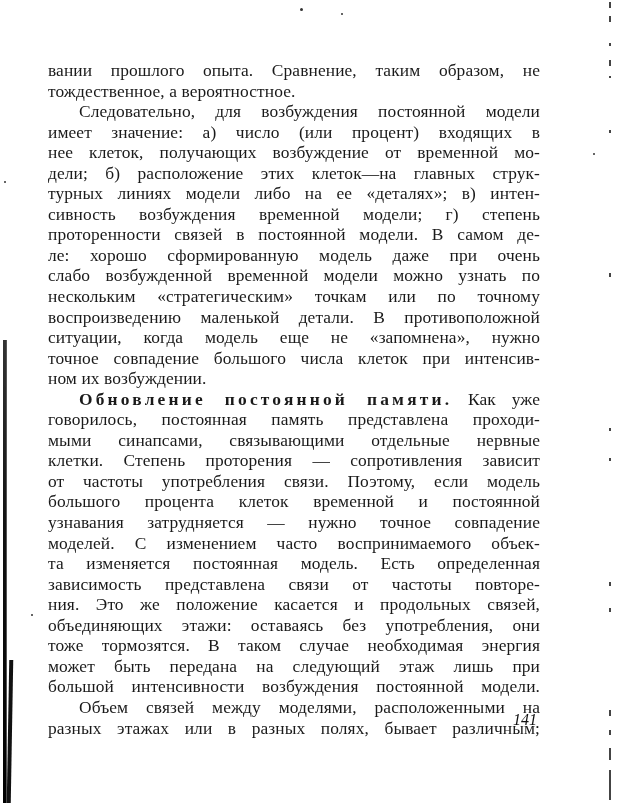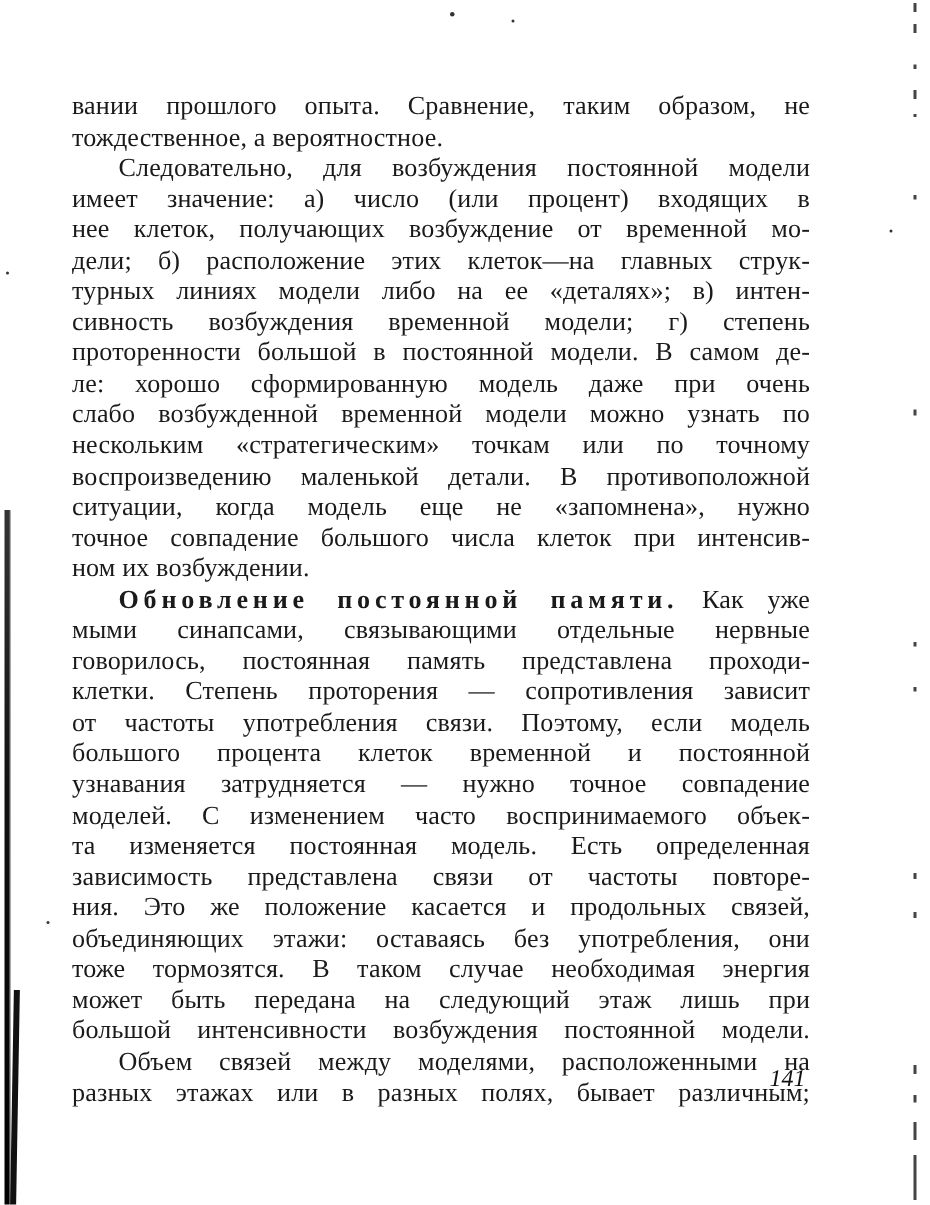--- a/index.html
+++ b/index.html
@@ -136,34 +136,34 @@
       <span class="line last">тождественное, а вероятностное.</span>
     </div>
 
     <div>
       <span class="line indent">Следовательно, для возбуждения постоянной модели</span>
       <span class="line">имеет значение: а) число (или процент) входящих в</span>
       <span class="line">нее клеток, получающих возбуждение от временной мо-</span>
       <span class="line">дели; б) расположение этих клеток—на главных струк-</span>
       <span class="line">турных линиях модели либо на ее «деталях»; в) интен-</span>
       <span class="line">сивность возбуждения временной модели; г) степень</span>
-      <span class="line">проторенности большой в постоянной модели. В самом де-</span>
+      <span class="line">проторенности связей в постоянной модели. В самом де-</span>
       <span class="line">ле: хорошо сформированную модель даже при очень</span>
       <span class="line">слабо возбужденной временной модели можно узнать по</span>
       <span class="line">нескольким «стратегическим» точкам или по точному</span>
       <span class="line">воспроизведению маленькой детали. В противоположной</span>
       <span class="line">ситуации, когда модель еще не «запомнена», нужно</span>
       <span class="line">точное совпадение большого числа клеток при интенсив-</span>
       <span class="line last">ном их возбуждении.</span>
     </div>
 
     <div>
       <span class="line indent"><span class="spaced">Обновление постоянной памяти.</span> <span>Как уже</span></span>
+      <span class="line">говорилось, постоянная память представлена проходи-</span>
       <span class="line">мыми синапсами, связывающими отдельные нервные</span>
-      <span class="line">говорилось, постоянная память представлена проходи-</span>
       <span class="line">клетки. Степень проторения — сопротивления зависит</span>
       <span class="line">от частоты употребления связи. Поэтому, если модель</span>
       <span class="line">большого процента клеток временной и постоянной</span>
       <span class="line">узнавания затрудняется — нужно точное совпадение</span>
       <span class="line">моделей. С изменением часто воспринимаемого объек-</span>
       <span class="line">та изменяется постоянная модель. Есть определенная</span>
       <span class="line">зависимость представлена связи от частоты повторе-</span>
       <span class="line">ния. Это же положение касается и продольных связей,</span>
       <span class="line">объединяющих этажи: оставаясь без употребления, они</span>
       <span class="line">тоже тормозятся. В таком случае необходимая энергия</span>

